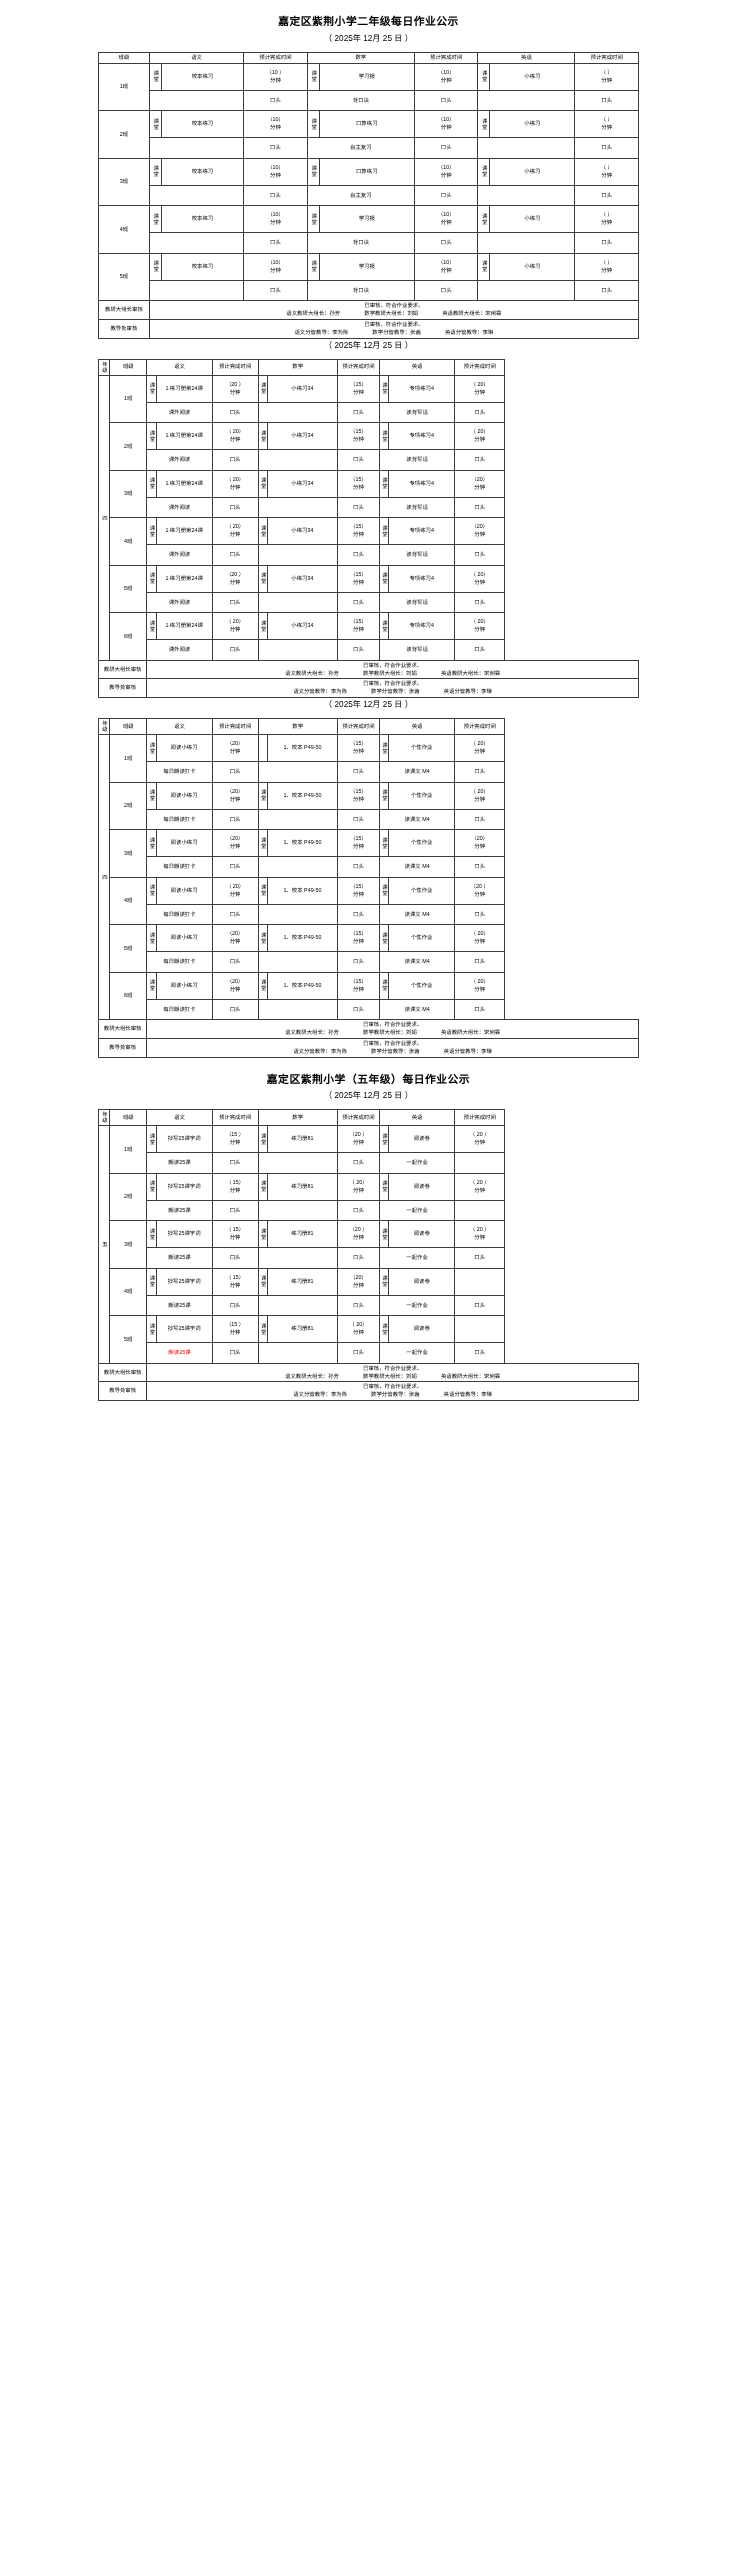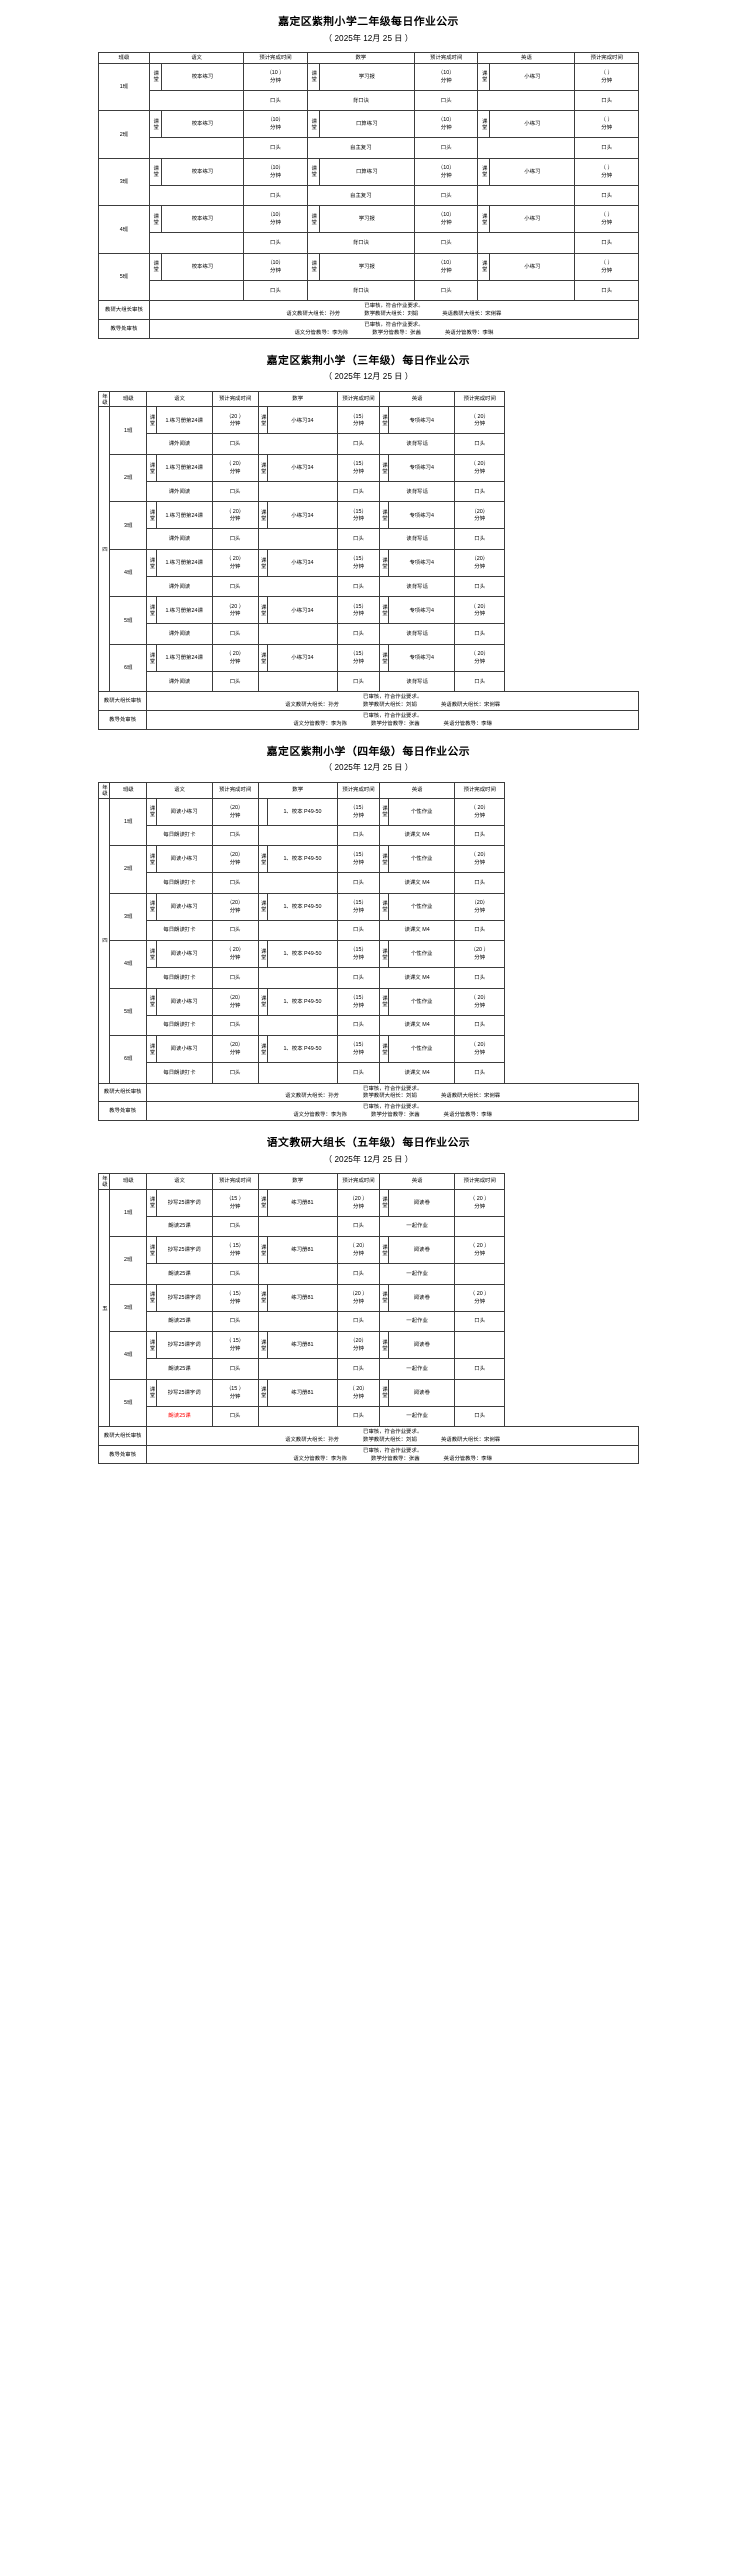--- a/index.html
+++ b/index.html
@@ -268,21 +268,20 @@
               <td class="signlabel">教导处审核</td>
               <td class="signbody" colspan="9">
                 <div>已审核，符合作业要求。</div>
                 <div class="signline2"><span class="sg">语文分管教导：李为陈</span><span class="sg">数学分管教导：张茜</span><span class="sg">英语分管教导：李琳</span></div>
               </td>
             </tr>
           </tbody>
         </table>
       </div>
       <div class="section">
-        <div class="sec-title">嘉定区紫荆小学（三年级）每日作业公示</div>
         <div class="sec-date"><span>（ </span><span class="u">2025</span><span>年 </span><span class="u">12</span><span>月 </span><span class="u">25</span><span> 日 </span><span>）</span></div>
         <table class="hw">
           <colgroup>
             <col style="width: 11.3px;">
             <col style="width: 37px;">
             <col style="width: 9.3px;">
             <col style="width: 56px;">
             <col style="width: 46px;">
             <col style="width: 9.3px;">
             <col style="width: 70px;">
@@ -490,21 +489,20 @@
               <td class="signlabel" colspan="2">教导处审核</td>
               <td class="signbody" colspan="10">
                 <div>已审核，符合作业要求。</div>
                 <div class="signline2"><span class="sg">语文分管教导：李为陈</span><span class="sg">数学分管教导：张茜</span><span class="sg">英语分管教导：李琳</span></div>
               </td>
             </tr>
           </tbody>
         </table>
       </div>
       <div class="section">
-        <div class="sec-title">嘉定区紫荆小学（四年级）每日作业公示</div>
         <div class="sec-date"><span>（ </span><span class="u">2025</span><span>年 </span><span class="u">12</span><span>月 </span><span class="u">25</span><span> 日 </span><span>）</span></div>
         <table class="hw">
           <colgroup>
             <col style="width: 11.3px;">
             <col style="width: 37px;">
             <col style="width: 9.3px;">
             <col style="width: 56px;">
             <col style="width: 46px;">
             <col style="width: 9.3px;">
             <col style="width: 70px;">
@@ -712,21 +710,21 @@
               <td class="signlabel" colspan="2">教导处审核</td>
               <td class="signbody" colspan="10">
                 <div>已审核，符合作业要求。</div>
                 <div class="signline2"><span class="sg">语文分管教导：李为陈</span><span class="sg">数学分管教导：张茜</span><span class="sg">英语分管教导：李琳</span></div>
               </td>
             </tr>
           </tbody>
         </table>
       </div>
       <div class="section">
-        <div class="sec-title">语文教研大组长（五年级）每日作业公示</div>
+        <div class="sec-title">嘉定区紫荆小学（五年级）每日作业公示</div>
         <div class="sec-date"><span>（ </span><span class="u">2025</span><span>年 </span><span class="u">12</span><span>月 </span><span class="u">25</span><span> 日 </span><span>）</span></div>
         <table class="hw">
           <colgroup>
             <col style="width: 11.3px;">
             <col style="width: 37px;">
             <col style="width: 9.3px;">
             <col style="width: 56px;">
             <col style="width: 46px;">
             <col style="width: 9.3px;">
             <col style="width: 70px;">

